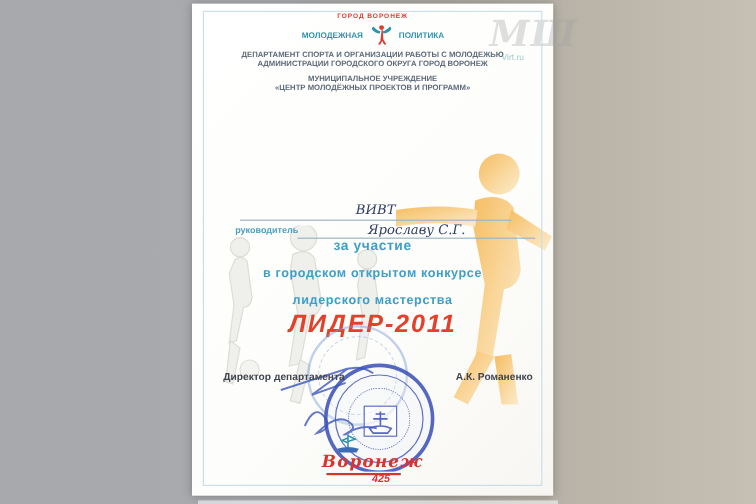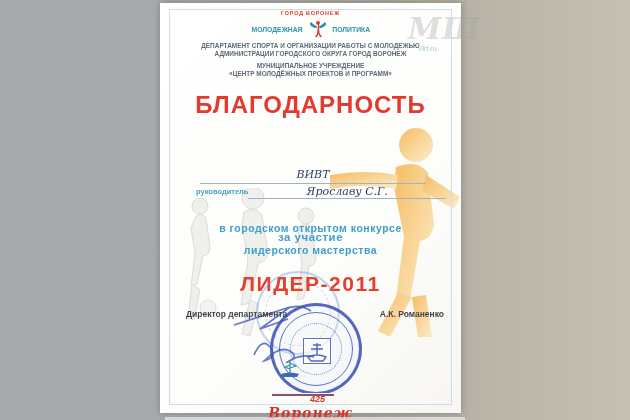--- a/index.html
+++ b/index.html
@@ -36,39 +36,39 @@
   .subtitle{top:126px;font-size:11.5px;font-weight:bold;color:#3e9fc8;letter-spacing:1px;}
   
   .hw{font-family:"DejaVu Serif",serif;font-style:italic;color:#323e63;}
   .rule{border-bottom:1px solid #9cb6c2;}
   .line1{top:148px;left:32px;width:228px;height:17px;text-align:center;font-size:12px;}
   .line2{top:165px;left:40px;width:226px;height:15px;text-align:center;font-size:11px;}
   .line3{top:181px;left:36px;right:15px;height:15px;display:flex;align-items:center;}
   .line3 .lbl{font-size:7.5px;color:#4b9ec0;font-weight:bold;padding-bottom:1px;white-space:nowrap;}
   .line3 .hw3{flex:1;text-align:center;font-size:11px;}
   
-  .b1{top:196px;font-size:11.5px;margin-top:32px;}
+  .b1{top:196px;font-size:11.5px;}
   .b2{top:219px;font-size:10.5px;}
   .b3{top:241px;font-size:10.5px;}
   .teal{font-weight:bold;color:#3e9fc8;letter-spacing:.5px;}
-  .contest{top:269px;font-size:21px;font-weight:bold;color:#e4402c;letter-spacing:1.5px;}
+  .contest{top:256px;font-size:21px;font-weight:bold;color:#e4402c;letter-spacing:1.5px;font-style:italic;}
   
   .stamp{border-radius:50%;}
   .stamp1{left:96px;top:268px;width:80px;height:80px;border:2px solid rgba(120,155,215,.45);}
   .stamp1 .in{position:absolute;inset:7px;border-radius:50%;border:1px dashed rgba(120,155,215,.4);}
   .stamp2{left:110px;top:300px;width:86px;height:86px;border:3px solid rgba(55,78,180,.85);background:rgba(235,240,252,.25);}
   .stamp2 .in{position:absolute;inset:6px;border-radius:50%;border:1px solid rgba(55,78,180,.8);}
   .stamp2 .in2{position:absolute;inset:17px;border-radius:50%;border:1px dotted rgba(55,78,180,.7);}
   .stamp2 .emblem{position:absolute;left:30px;top:32px;width:26px;height:24px;border:1px solid rgba(55,78,180,.8);background:rgba(255,255,255,.6);}
   
   .sigrow{left:26px;right:17px;display:flex;justify-content:space-between;font-size:8.5px;font-weight:bold;color:#41454e;}
   .sig1{top:306px;}
   .sig2{top:338px;}
   
-  .city{top:374px;font-size:14px;font-weight:bold;font-style:italic;color:#d6352b;font-family:"DejaVu Serif",serif;letter-spacing:1px;margin-top:28px;}
+  .city{top:374px;font-size:14px;font-weight:bold;font-style:italic;color:#d6352b;font-family:"DejaVu Serif",serif;letter-spacing:1px;}
   .tricolor{top:390px;left:112px;width:62px;height:3px;background:linear-gradient(180deg,#f5f5f5 33%,#3b6bb5 33% 66%,#d6352b 66%);}
   .anniv{top:391px;left:150px;font-size:9px;font-weight:bold;color:#d6352b;font-style:italic;}
   .bottom-strip{left:165px;right:165px;bottom:0;height:3px;background:rgba(255,255,255,.55);}
   svg{display:block;}
 </style>
 </head>
 <body>
 
 <div class="photo">
   <div class="paper">
@@ -121,21 +121,20 @@
 
     <div class="abs ctr org org1">
       <div>ДЕПАРТАМЕНТ СПОРТА И ОРГАНИЗАЦИИ РАБОТЫ С МОЛОДЕЖЬЮ</div>
       <div>АДМИНИСТРАЦИИ ГОРОДСКОГО ОКРУГА ГОРОД ВОРОНЕЖ</div>
     </div>
     <div class="abs ctr org org2">
       <div>МУНИЦИПАЛЬНОЕ УЧРЕЖДЕНИЕ</div>
       <div>«ЦЕНТР МОЛОДЁЖНЫХ ПРОЕКТОВ И ПРОГРАММ»</div>
     </div>
 
-    <div class="abs ctr title">БЛАГОДАРНОСТЬ</div>
 
     <div class="abs rule line2 hw">ВИВТ</div>
     <div class="abs line3">
       <span class="lbl">руководитель</span>
       <span class="hw hw3 rule">Ярославу С.Г.</span>
     </div>
 
     <div class="abs ctr teal b1">за участие</div>
     <div class="abs ctr teal b3">лидерского мастерства</div>
     <div class="abs ctr teal b2">в городском открытом конкурсе</div>

